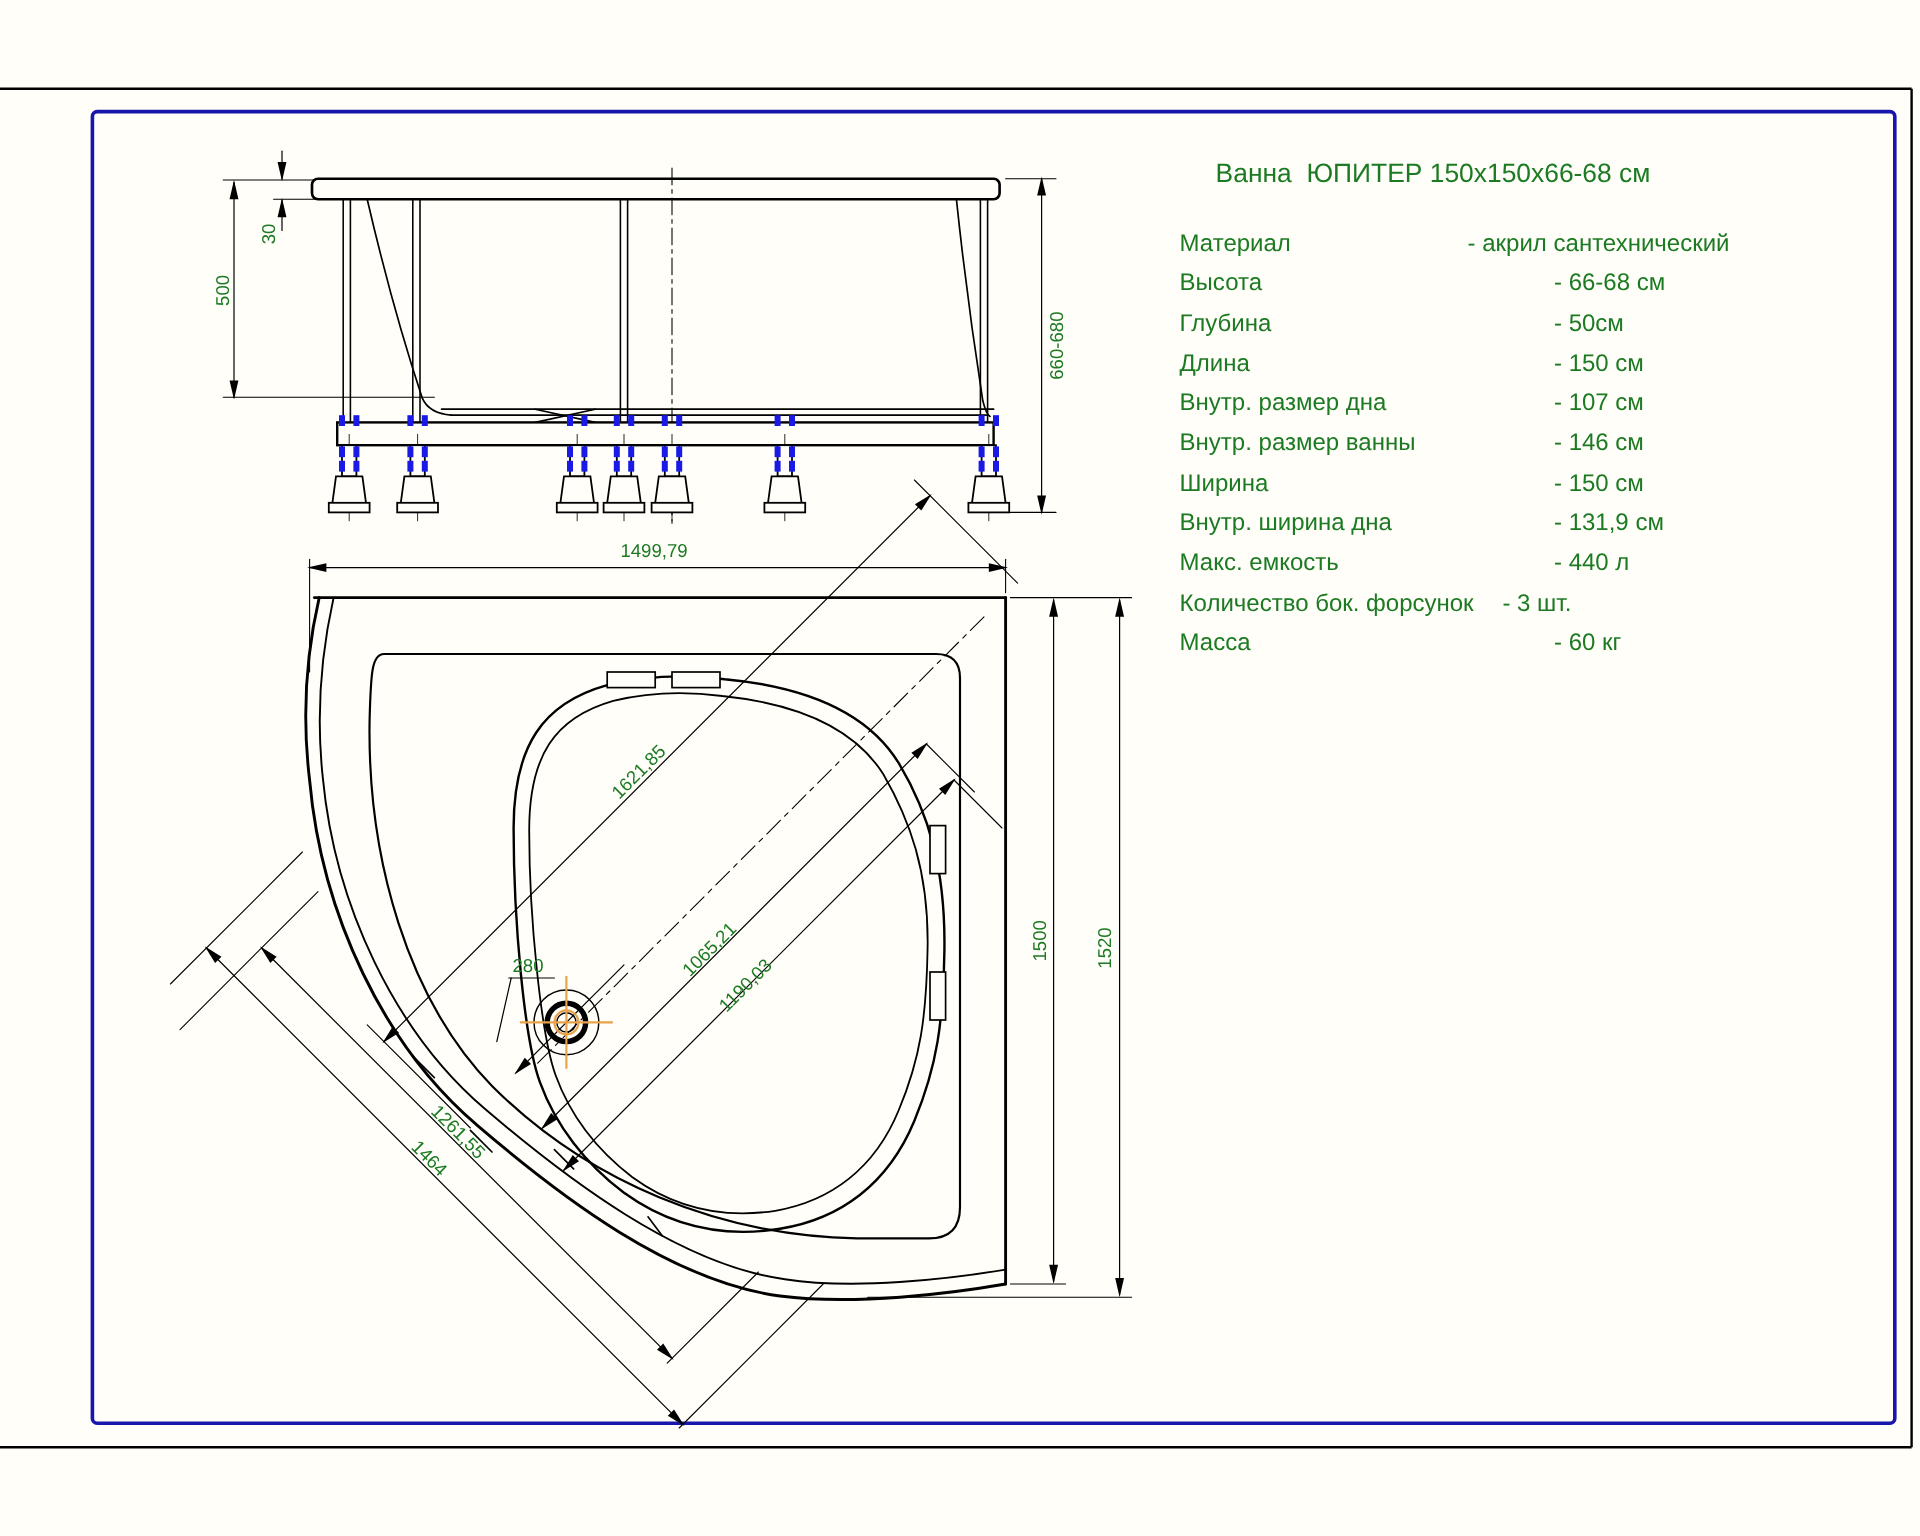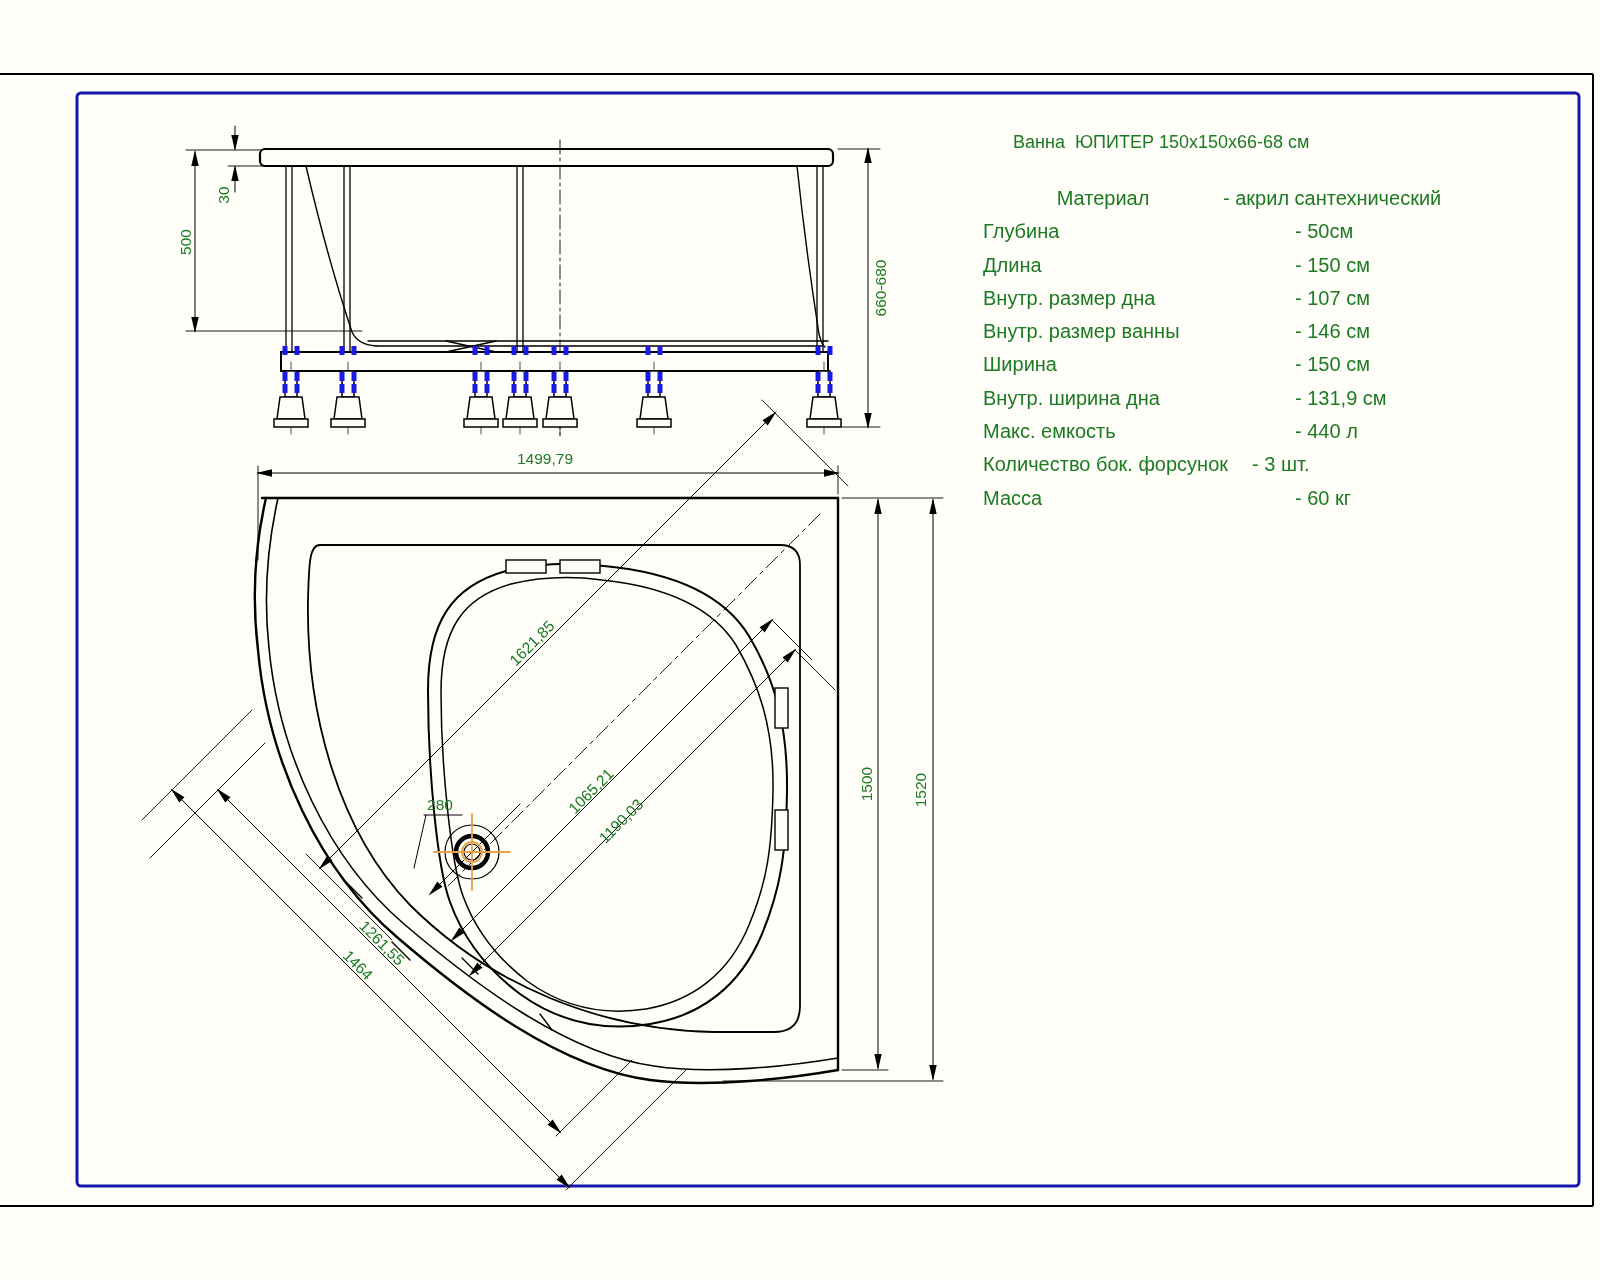--- a/index.html
+++ b/index.html
@@ -14,29 +14,29 @@
   .dimtext{
     font-family:"Liberation Sans", sans-serif;
     font-size:15.5px;
     fill:#1c7a23;
   }
   #right-panel{
     position:absolute;left:983px;top:132px;width:585px;
     color:#1c7a23;
   }
   #title{
-    font-size:18px;
+    font-size:22px;
     padding-left:30px;
     white-space:pre;
     margin-bottom:34px;
   }
   #specs{font-size:20px;}
   .spec-row{display:flex;align-items:baseline;height:33.3px;}
   .spec-row .lbl{width:312px;flex:0 0 auto;}
-  .spec-row.mat .lbl{width:240px;text-align:center;}
+  .spec-row.mat .lbl{width:240px;}
   .spec-row.jets .lbl{width:auto;margin-right:24px;}
   .spec-row .val{white-space:nowrap;}
 </style>
 </head>
 <body>
 
 <svg id="drawing" width="1600" height="1280" viewBox="0 0 1600 1280">
   <defs>
     <marker id="ae" orient="auto-start-reverse" markerWidth="18" markerHeight="9" refX="15" refY="4.5" viewBox="0 0 18 9">
       <path d="M17,4.5 L1,0.8 L1,8.2 Z" fill="#000"></path>
@@ -299,20 +299,24 @@
 </svg>
 
 <div id="right-panel">
   <div id="title">Ванна  ЮПИТЕР 150x150x66-68 см</div>
   <div id="specs">
     <div class="spec-row mat">
       <span class="lbl">Материал</span>
       <span class="val">- акрил сантехнический</span>
     </div>
     <div class="spec-row">
+      <span class="lbl">Высота</span>
+      <span class="val">- 66-68 см</span>
+    </div>
+    <div class="spec-row">
       <span class="lbl">Глубина</span>
       <span class="val">- 50см</span>
     </div>
     <div class="spec-row">
       <span class="lbl">Длина</span>
       <span class="val">- 150 см</span>
     </div>
     <div class="spec-row">
       <span class="lbl">Внутр. размер дна</span>
       <span class="val">- 107 см</span>

